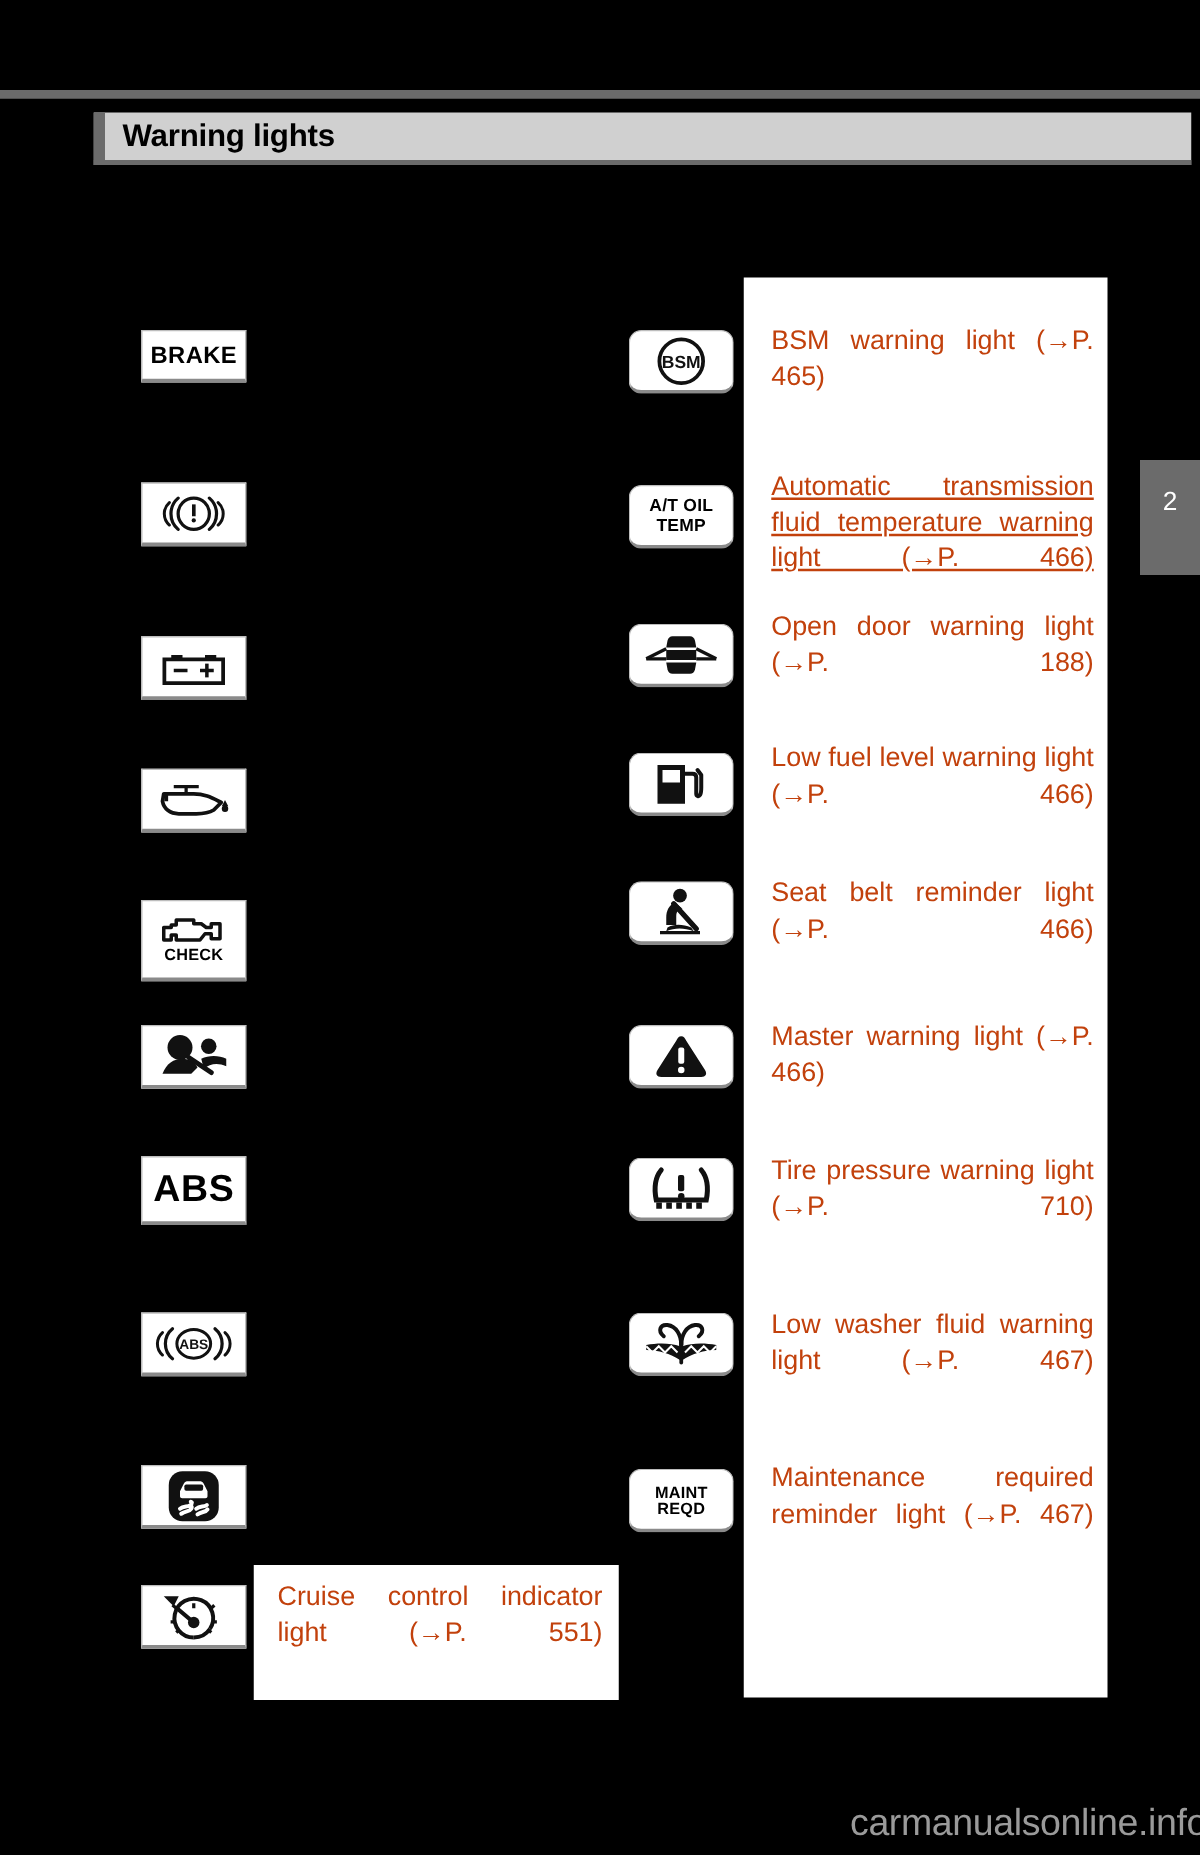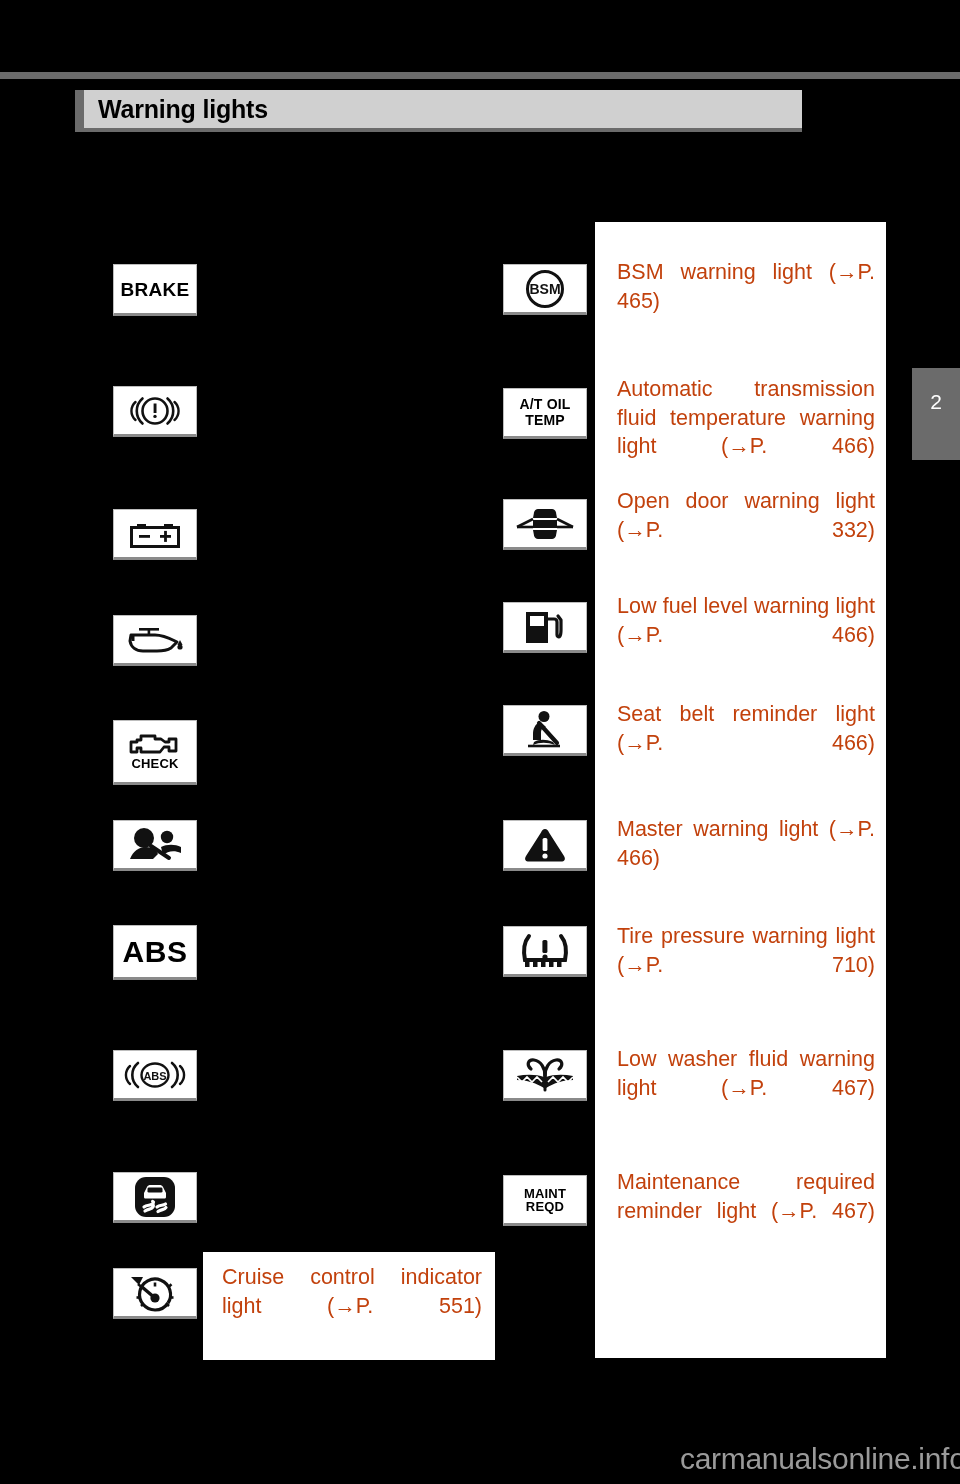--- a/index.html
+++ b/index.html
@@ -24,21 +24,21 @@
     width: 960px;
     height: 7px;
     background: #6b6b6b;
   }
 
   
   .header-bar {
     position: absolute;
     left: 75px;
     top: 90px;
-    width: 727px;
+    width: 878px;
     height: 42px;
     background: #d0d0d0;
     box-sizing: border-box;
     border-left: 9px solid #6b6b6b;
     border-bottom: 4px solid #6b6b6b;
     display: flex;
     align-items: center;
   }
   .header-title {
     font-size: 25px;
@@ -89,21 +89,21 @@
     background: #ffffff;
     box-sizing: border-box;
     border: 1px solid #bdbdbd;
     border-bottom: 3px solid #8a8a8a;
     display: flex;
     align-items: center;
     justify-content: center;
     overflow: hidden;
   }
   .icon-box.col-left  { left: 113px; width: 84px; }
-  .icon-box.col-right { left: 503px; width: 84px; }
+  .icon-box.col-right { left: 503px; width: 84px; border-radius: 10px; }
 
   .icon-text {
     font-size: 19px;
     font-weight: bold;
     letter-spacing: 0.3px;
     line-height: 1;
     text-align: center;
   }
   .icon-text.small { font-size: 13px; letter-spacing: 0.2px; }
   .icon-text.tiny  { font-size: 14px; line-height: 1.08; letter-spacing: 0.2px; }
@@ -148,21 +148,21 @@
 </div>
 
 <div class="page-tab">
   <span>2</span>
 </div>
 
 <div class="panel-right"></div>
 
 <div class="panel-cruise"></div>
 
-<div class="icon-box col-left" style="top:264px;height:52px;">
+<div class="icon-box col-left" style="top:264px;height:42px;">
   <span class="icon-text">BRAKE</span>
 </div>
 
 <div class="icon-box col-left" style="top:386px;height:51px;">
   <span>
     <svg width="58" height="36" viewBox="0 0 58 36">
       <circle cx="29" cy="18" r="12.5" fill="none" stroke="#111" stroke-width="2.6"></circle>
       <rect x="27.6" y="10.5" width="2.9" height="9.5" fill="#111"></rect>
       <circle cx="29" cy="23.4" r="1.7" fill="#111"></circle>
       <path d="M16.5 5.5 A16.5 16.5 0 0 0 16.5 30.5" fill="none" stroke="#111" stroke-width="2.6" stroke-linecap="round"></path>
@@ -283,36 +283,36 @@
   </span>
 </div>
 <div class="desc desc-right" style="top:258px;">BSM warning light (→P. 465)</div>
 
 <div class="icon-box col-right" style="top:388px;height:51px;">
   <span class="icon-text tiny">
     <span style="display:block;">A/T OIL</span>
       <span style="display:block;">TEMP</span>
   </span>
 </div>
-<div class="desc desc-right" style="top:375px;">Automatic transmission fluid temperature warning light (→P. 466)</div>
+<div class="desc desc-right" style="top:375px;text-decoration:underline;">Automatic transmission fluid temperature warning light (→P. 466)</div>
 
 <div class="icon-box col-right" style="top:499px;height:51px;">
   <span>
     <svg width="62" height="38" viewBox="0 0 62 38">
       <path d="M24 4 H38 C40 4 41.5 5.4 42 7.5 L43 13 H19 L20 7.5 C20.5 5.4 22 4 24 4 Z" fill="#111"></path>
       <rect x="19" y="15" width="24" height="8" fill="#111"></rect>
       <path d="M19 25 H43 L42 30.5 C41.5 32.6 40 34 38 34 H24 C22 34 20.5 32.6 20 30.5 Z" fill="#111"></path>
       <path d="M19 14 L3 22" stroke="#111" stroke-width="2.6"></path>
       <path d="M19 22 L3 22" stroke="#111" stroke-width="2.6"></path>
       <path d="M43 14 L59 22" stroke="#111" stroke-width="2.6"></path>
       <path d="M43 22 L59 22" stroke="#111" stroke-width="2.6"></path>
     </svg>
   </span>
 </div>
-<div class="desc desc-right" style="top:487px;">Open door warning light (→P. 332)</div>
+<div class="desc desc-right" style="top:487px;">Open door warning light (→P. 188)</div>
 
 <div class="icon-box col-right" style="top:602px;height:51px;">
   <span>
     <svg width="50" height="40" viewBox="0 0 50 40">
       <rect x="6" y="5" width="22" height="31" fill="#111"></rect>
       <rect x="10" y="9" width="14" height="10" fill="#fff"></rect>
       <path d="M28 12 H34 C36 12 37 13 37 15 V28 C37 30 39 30.5 40 29 C41 27.6 41 25 41 23 V13 L38 9" fill="none" stroke="#111" stroke-width="3.2" stroke-linecap="round" stroke-linejoin="round"></path>
     </svg>
   </span>
 </div>

